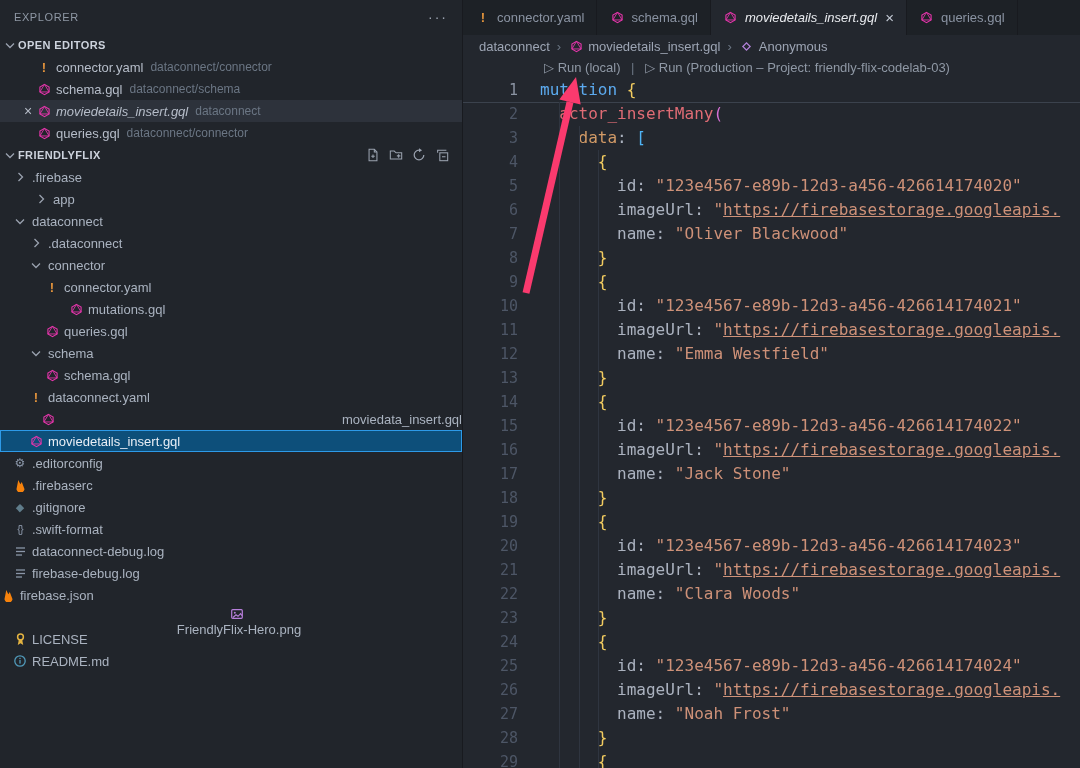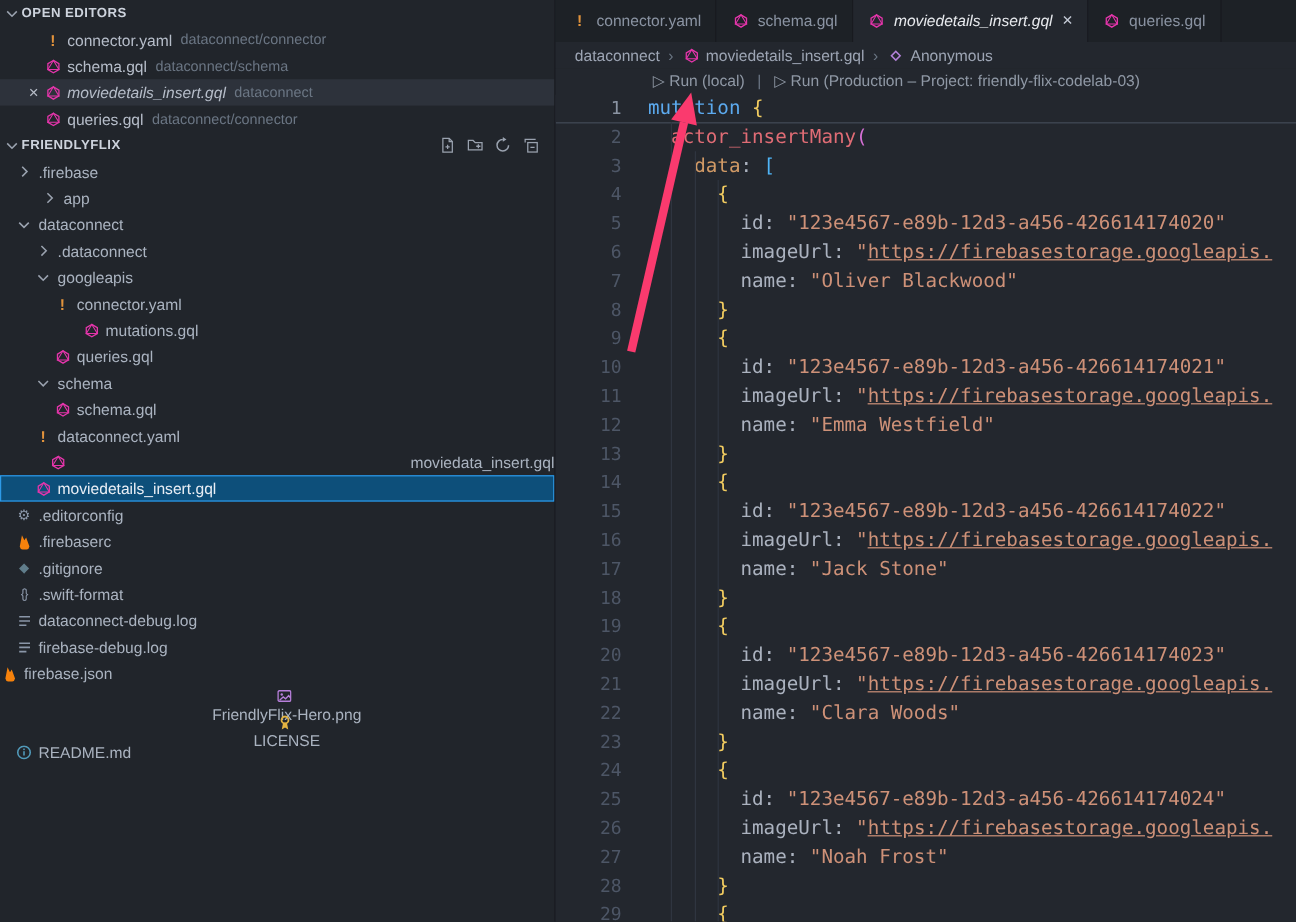--- a/index.html
+++ b/index.html
@@ -58,20 +58,24 @@
   .tk-bC{color:var(--c-bracket_blue);}
   .guide{position:absolute;width:1px;background:var(--c-guide);}
   .arrow-svg{position:absolute;left:0;top:0;width:100%;height:100%;pointer-events:none;z-index:6;}
 </style>
 </head>
 <body>
 
 <div class="app">
 
   <aside class="sidebar">
+    <div class="sb-title">
+      <span>EXPLORER</span>
+      <span class="sb-more">···</span>
+    </div>
 
     <div class="sec-h">
       <span class="ic">
           <svg width="16" height="16">
             <path d="M4 6.5 L8 10.5 L12 6.5" fill="none" stroke="#9aa2af" stroke-width="1.3"></path>
           </svg>
         </span>
       <span>OPEN EDITORS</span>
     </div>
     <div id="open-editors">
@@ -186,21 +190,21 @@
             </svg>
           </span>
           <span class="trow-label">.dataconnect</span>
         </div>
         <div class="trow" style="padding-left: 28px;">
           <span class="ic">
             <svg width="16" height="16">
               <path d="M4 6.5 L8 10.5 L12 6.5" fill="none" stroke="#9aa2af" stroke-width="1.3"></path>
             </svg>
           </span>
-          <span class="trow-label">googleapis</span>
+          <span class="trow-label">connector</span>
         </div>
         <div class="trow" style="padding-left: 44px;">
           <span class="ic">
             <b style="color:#e2933c;font-size:13px">!</b>
           </span>
           <span class="trow-label">connector.yaml</span>
         </div>
         <div class="trow" style="padding-left: 68px;">
           <span class="ic">
             <svg width="13" height="13" viewBox="0 0 24 24">
@@ -321,21 +325,21 @@
         <div class="trow" style="padding-left: 12px; flex-direction: column;">
           <span class="ic">
             <svg width="12" height="12" viewBox="0 0 12 12">
               <rect x="0.7" y="1.7" width="10.6" height="8.6" rx="1" fill="none" stroke="#b77fdb" stroke-width="1.2"></rect>
               <circle cx="3.8" cy="4.8" r="1" fill="#b77fdb"></circle>
               <path d="M2 9.5 L5 6.8 L7 8.3 L9.6 5.6 L11 7.6" fill="none" stroke="#b77fdb" stroke-width="1.1"></path>
             </svg>
           </span>
           <span class="trow-label">FriendlyFlix-Hero.png</span>
         </div>
-        <div class="trow" style="padding-left: 12px; flex-direction: column;">
+        <div class="trow" style="padding-left: 12px;">
           <span class="ic">
             <svg width="11" height="13" viewBox="0 0 11 13">
               <circle cx="5.5" cy="4" r="2.9" fill="none" stroke="#e3b341" stroke-width="1.5"></circle>
               <path d="M3.9 6.3 L2.8 12 L5.5 10.3 L8.2 12 L7.1 6.3" fill="#e3b341"></path>
             </svg>
           </span>
           <span class="trow-label">LICENSE</span>
         </div>
         <div class="trow" style="padding-left: 12px;">
           <span class="ic">

